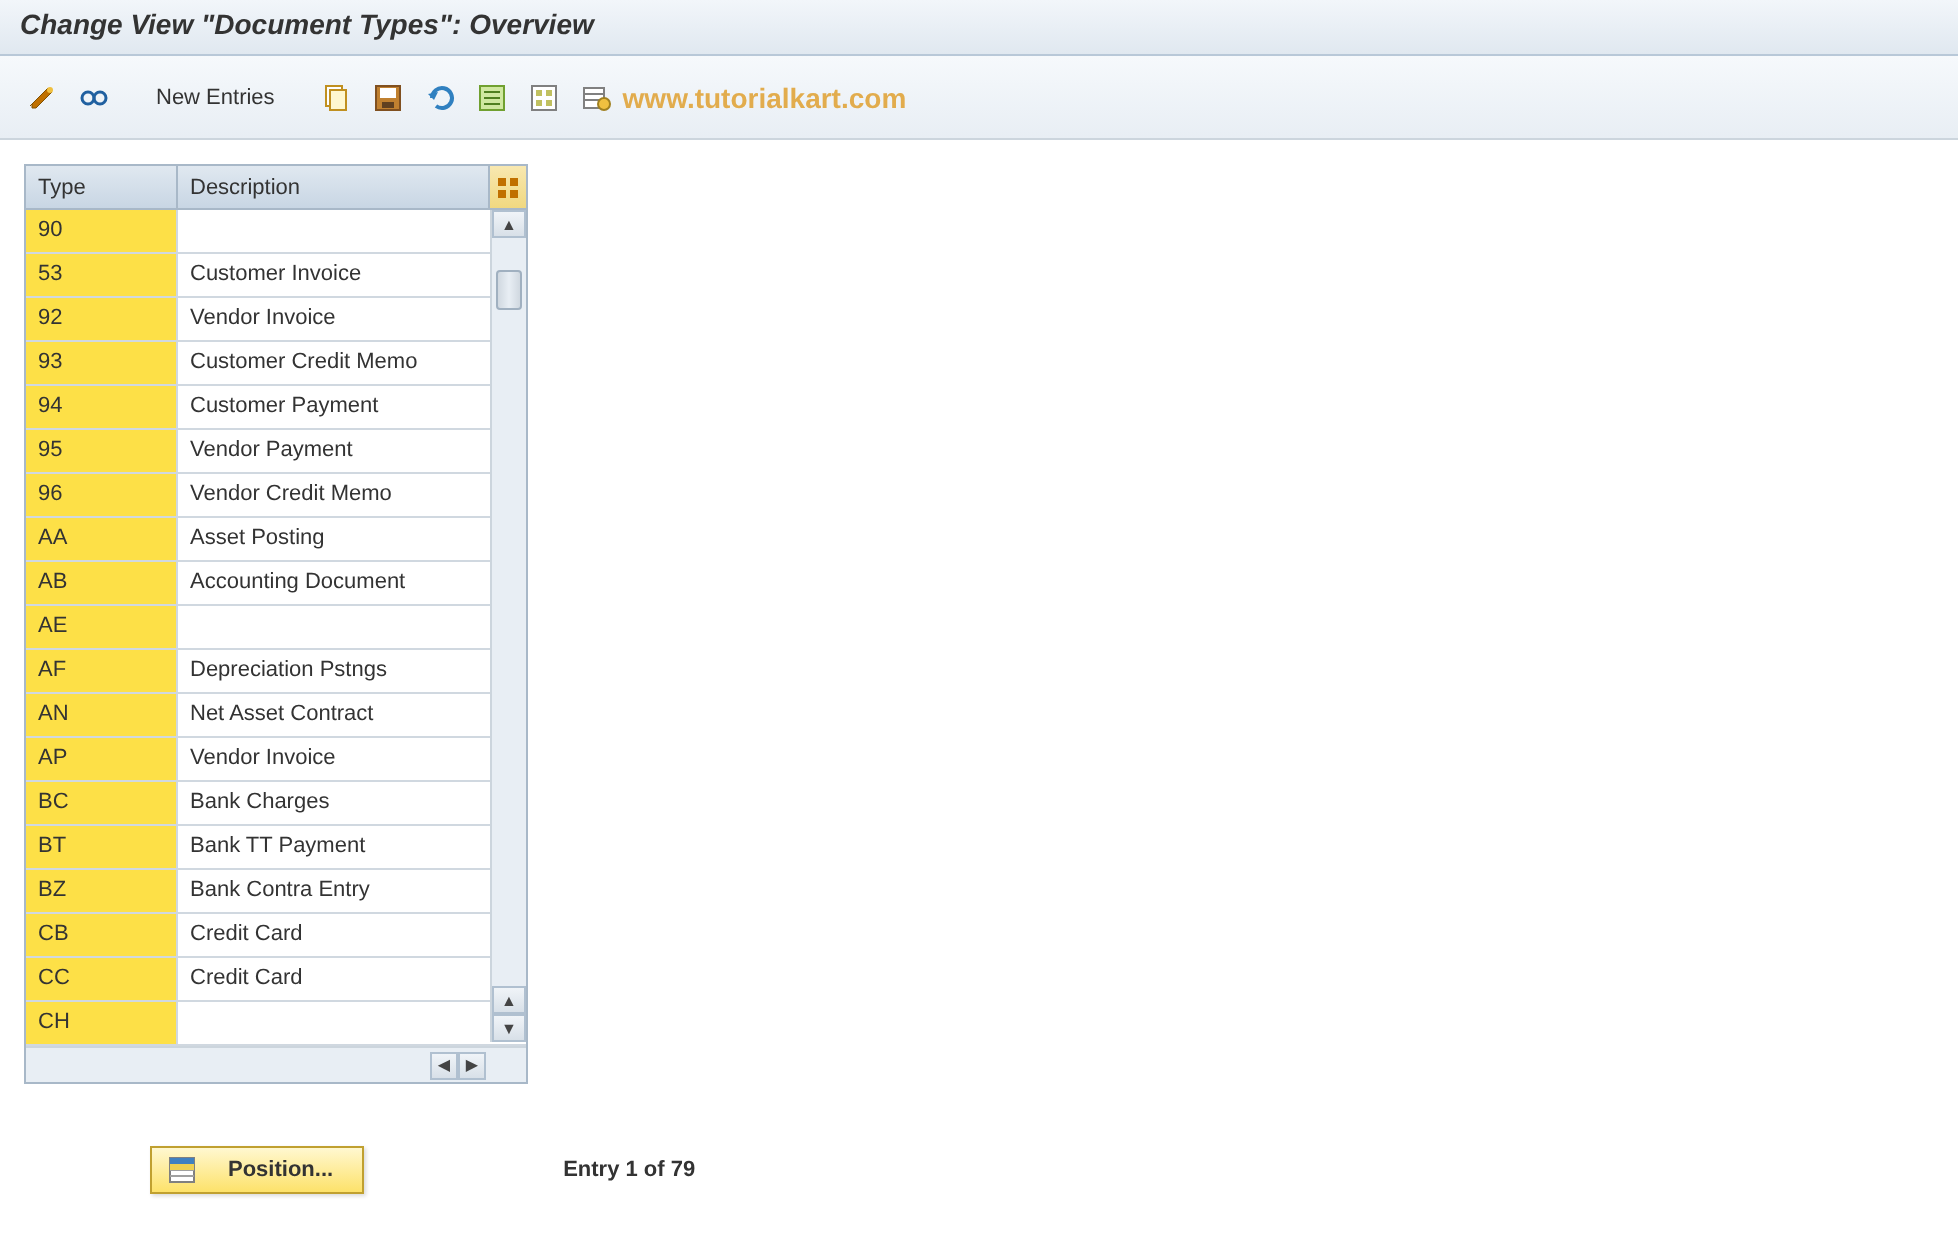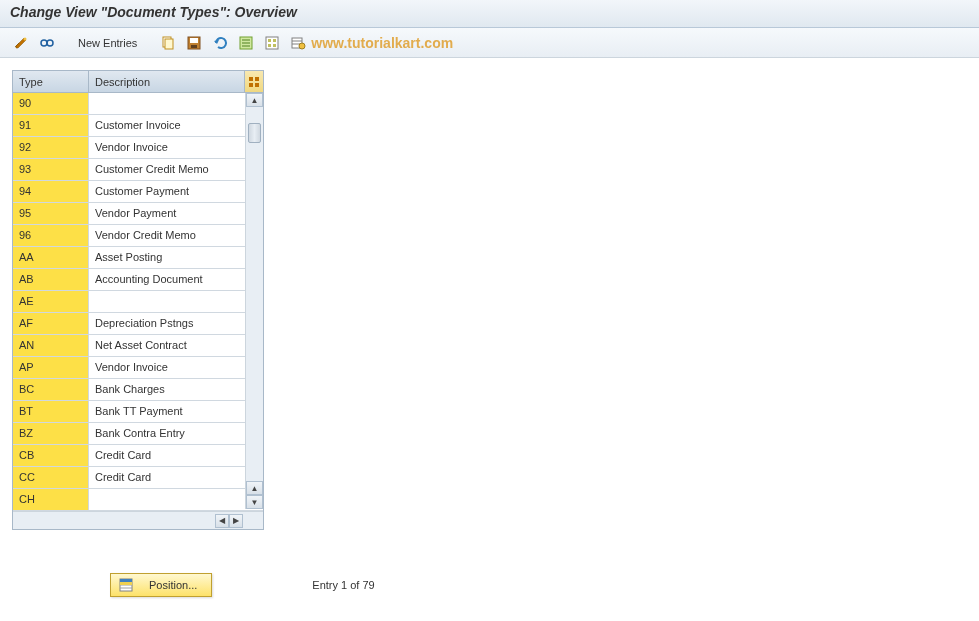--- a/index.html
+++ b/index.html
@@ -21,21 +21,21 @@
     .title {
       font-size: 14px;
       font-weight: bold;
       font-style: italic;
       color: #333;
     }
     .toolbar {
       background: linear-gradient(to bottom, #f6f9fc 0%, #e8eef4 100%);
       border-bottom: 1px solid #ccd5dd;
       padding: 4px 10px;
-      height: 30px;
+      height: 42px;
       display: flex;
       align-items: center;
       gap: 4px;
     }
     .toolbar-icon {
       width: 22px;
       height: 22px;
       display: flex;
       align-items: center;
       justify-content: center;
@@ -177,21 +177,22 @@
       color: #444;
       margin-left: 0px;
     }
     .footer {
       position: absolute;
       bottom: 24px;
       left: 0;
       right: 0;
       display: flex;
       align-items: center;
-      padding-left: 110px;
+      padding-left: 75px;
+      font-weight: bold;
     }
     .position-btn {
       background: linear-gradient(to bottom, #fff8d0 0%, #fde26a 100%);
       border: 1px solid #c0a030;
       padding: 4px 14px 4px 8px;
       display: flex;
       align-items: center;
       gap: 14px;
       cursor: pointer;
       font-size: 11px;
@@ -295,21 +296,21 @@
           <rect x="7" y="7" width="4" height="4" fill="#c07000"></rect>
         </svg>
       </div>
     </div>
     <div class="tbody" id="tbody">
         <div class="tr">
           <div class="td td-type">90</div>
           <div class="td td-desc"></div>
         </div>
         <div class="tr">
-          <div class="td td-type">91</div>
+          <div class="td td-type">53</div>
           <div class="td td-desc">Customer Invoice</div>
         </div>
         <div class="tr">
           <div class="td td-type">92</div>
           <div class="td td-desc">Vendor Invoice</div>
         </div>
         <div class="tr">
           <div class="td td-type">93</div>
           <div class="td td-desc">Customer Credit Memo</div>
         </div>

